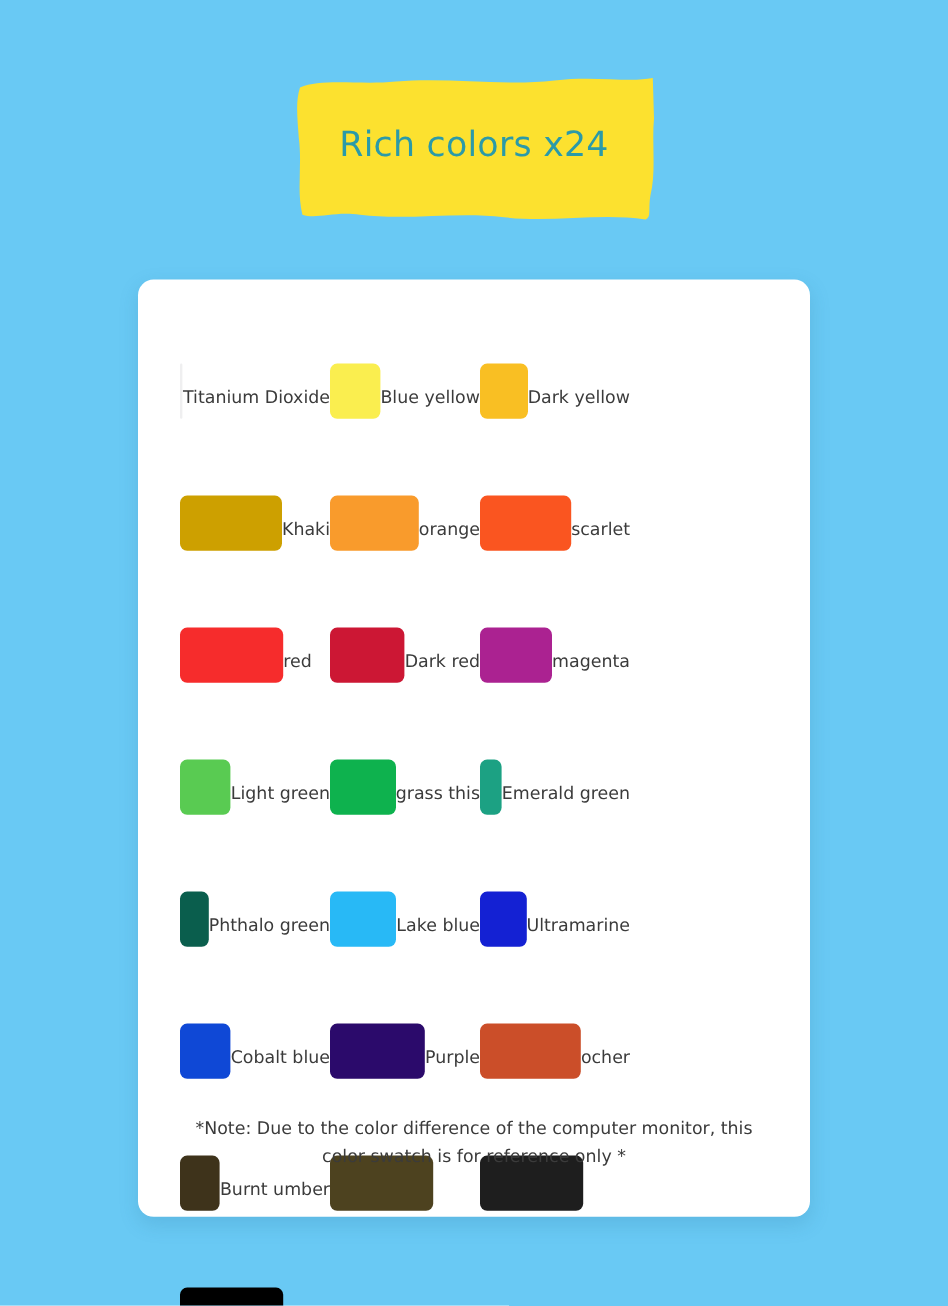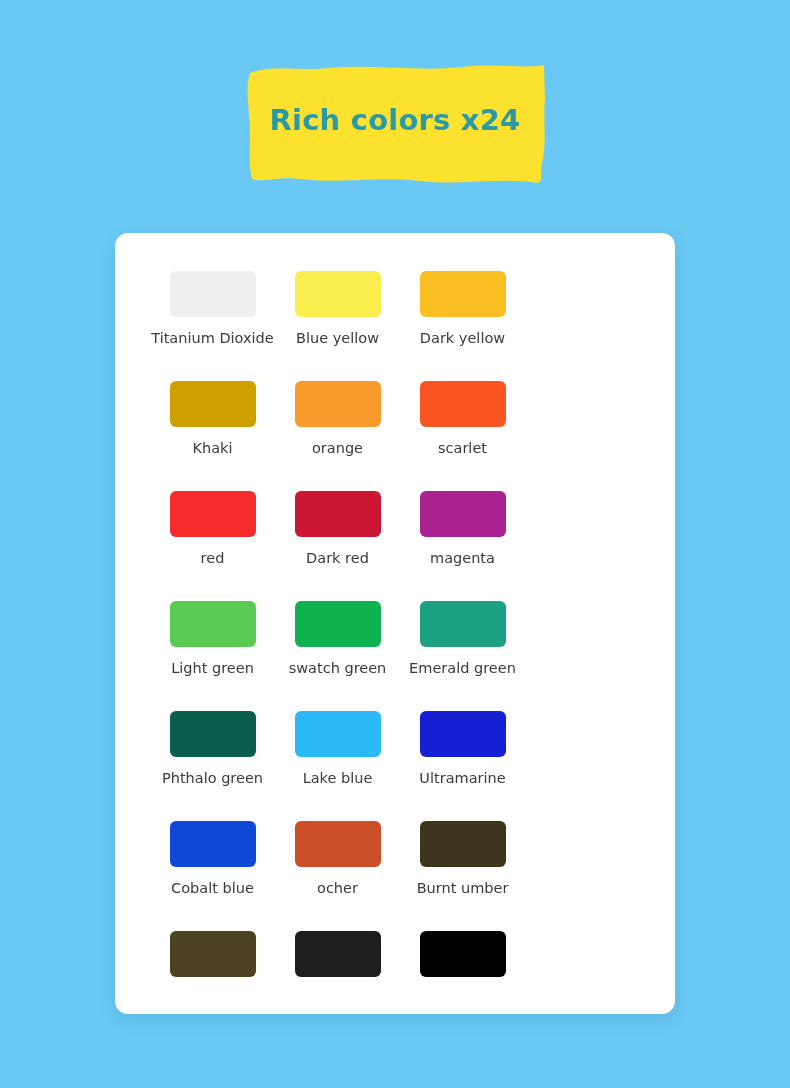--- a/index.html
+++ b/index.html
@@ -31,21 +31,21 @@
   .banner-title {
     position: absolute;
     top: 0;
     left: 0;
     width: 790px;
     height: 130px;
     display: flex;
     align-items: center;
     justify-content: center;
     font-size: 29px;
-    font-weight: bold;
+    font-weight: normal;
     color: #2b9aa8;
     letter-spacing: 0.2px;
     padding-left: 0;
     box-sizing: border-box;
   }
 
   
   .card {
     position: absolute;
     left: 115px;
@@ -65,21 +65,21 @@
     width: 560px;
     display: flex;
     flex-wrap: wrap;
     padding: 0 35px;
     box-sizing: border-box;
   }
   .swatch-cell {
     width: 125px;
     height: 110px;
     display: flex;
-    flex-direction: column;
+    flex-direction: row;
     align-items: center;
   }
   .swatch-chip {
     width: 86px;
     height: 46px;
     border-radius: 6px;
   }
   .swatch-label {
     margin-top: 13px;
     font-size: 14.5px;
@@ -159,21 +159,21 @@
       <div class="swatch-cell">
         <div class="swatch-chip" style="background: rgb(171, 34, 145);"></div>
         <div class="swatch-label">magenta</div>
       </div>
       <div class="swatch-cell">
         <div class="swatch-chip" style="background: rgb(89, 203, 82);"></div>
         <div class="swatch-label">Light green</div>
       </div>
       <div class="swatch-cell">
         <div class="swatch-chip" style="background: rgb(14, 178, 78);"></div>
-        <div class="swatch-label">swatch green</div>
+        <div class="swatch-label">grass this</div>
       </div>
       <div class="swatch-cell">
         <div class="swatch-chip" style="background: rgb(28, 161, 131);"></div>
         <div class="swatch-label">Emerald green</div>
       </div>
       <div class="swatch-cell">
         <div class="swatch-chip" style="background: rgb(10, 94, 77);"></div>
         <div class="swatch-label">Phthalo green</div>
       </div>
       <div class="swatch-cell">
@@ -182,31 +182,36 @@
       </div>
       <div class="swatch-cell">
         <div class="swatch-chip" style="background: rgb(20, 33, 211);"></div>
         <div class="swatch-label">Ultramarine</div>
       </div>
       <div class="swatch-cell">
         <div class="swatch-chip" style="background: rgb(15, 72, 214);"></div>
         <div class="swatch-label">Cobalt blue</div>
       </div>
       <div class="swatch-cell">
+        <div class="swatch-chip" style="background: rgb(43, 10, 107);"></div>
+        <div class="swatch-label">Purple</div>
+      </div>
+      <div class="swatch-cell">
         <div class="swatch-chip" style="background: rgb(203, 78, 41);"></div>
         <div class="swatch-label">ocher</div>
       </div>
       <div class="swatch-cell">
         <div class="swatch-chip" style="background: rgb(62, 51, 27);"></div>
         <div class="swatch-label">Burnt umber</div>
       </div>
       <div class="swatch-cell">
         <div class="swatch-chip" style="background: rgb(77, 66, 31);"></div>
       </div>
       <div class="swatch-cell">
         <div class="swatch-chip" style="background: rgb(30, 30, 30);"></div>
       </div>
       <div class="swatch-cell">
         <div class="swatch-chip" style="background: rgb(0, 0, 0);"></div>
       </div>
     </div>
 
+  <div class="note">*Note: Due to the color difference of the computer monitor, this color swatch is for reference only *</div>
 </div>
 
 </body></html>

